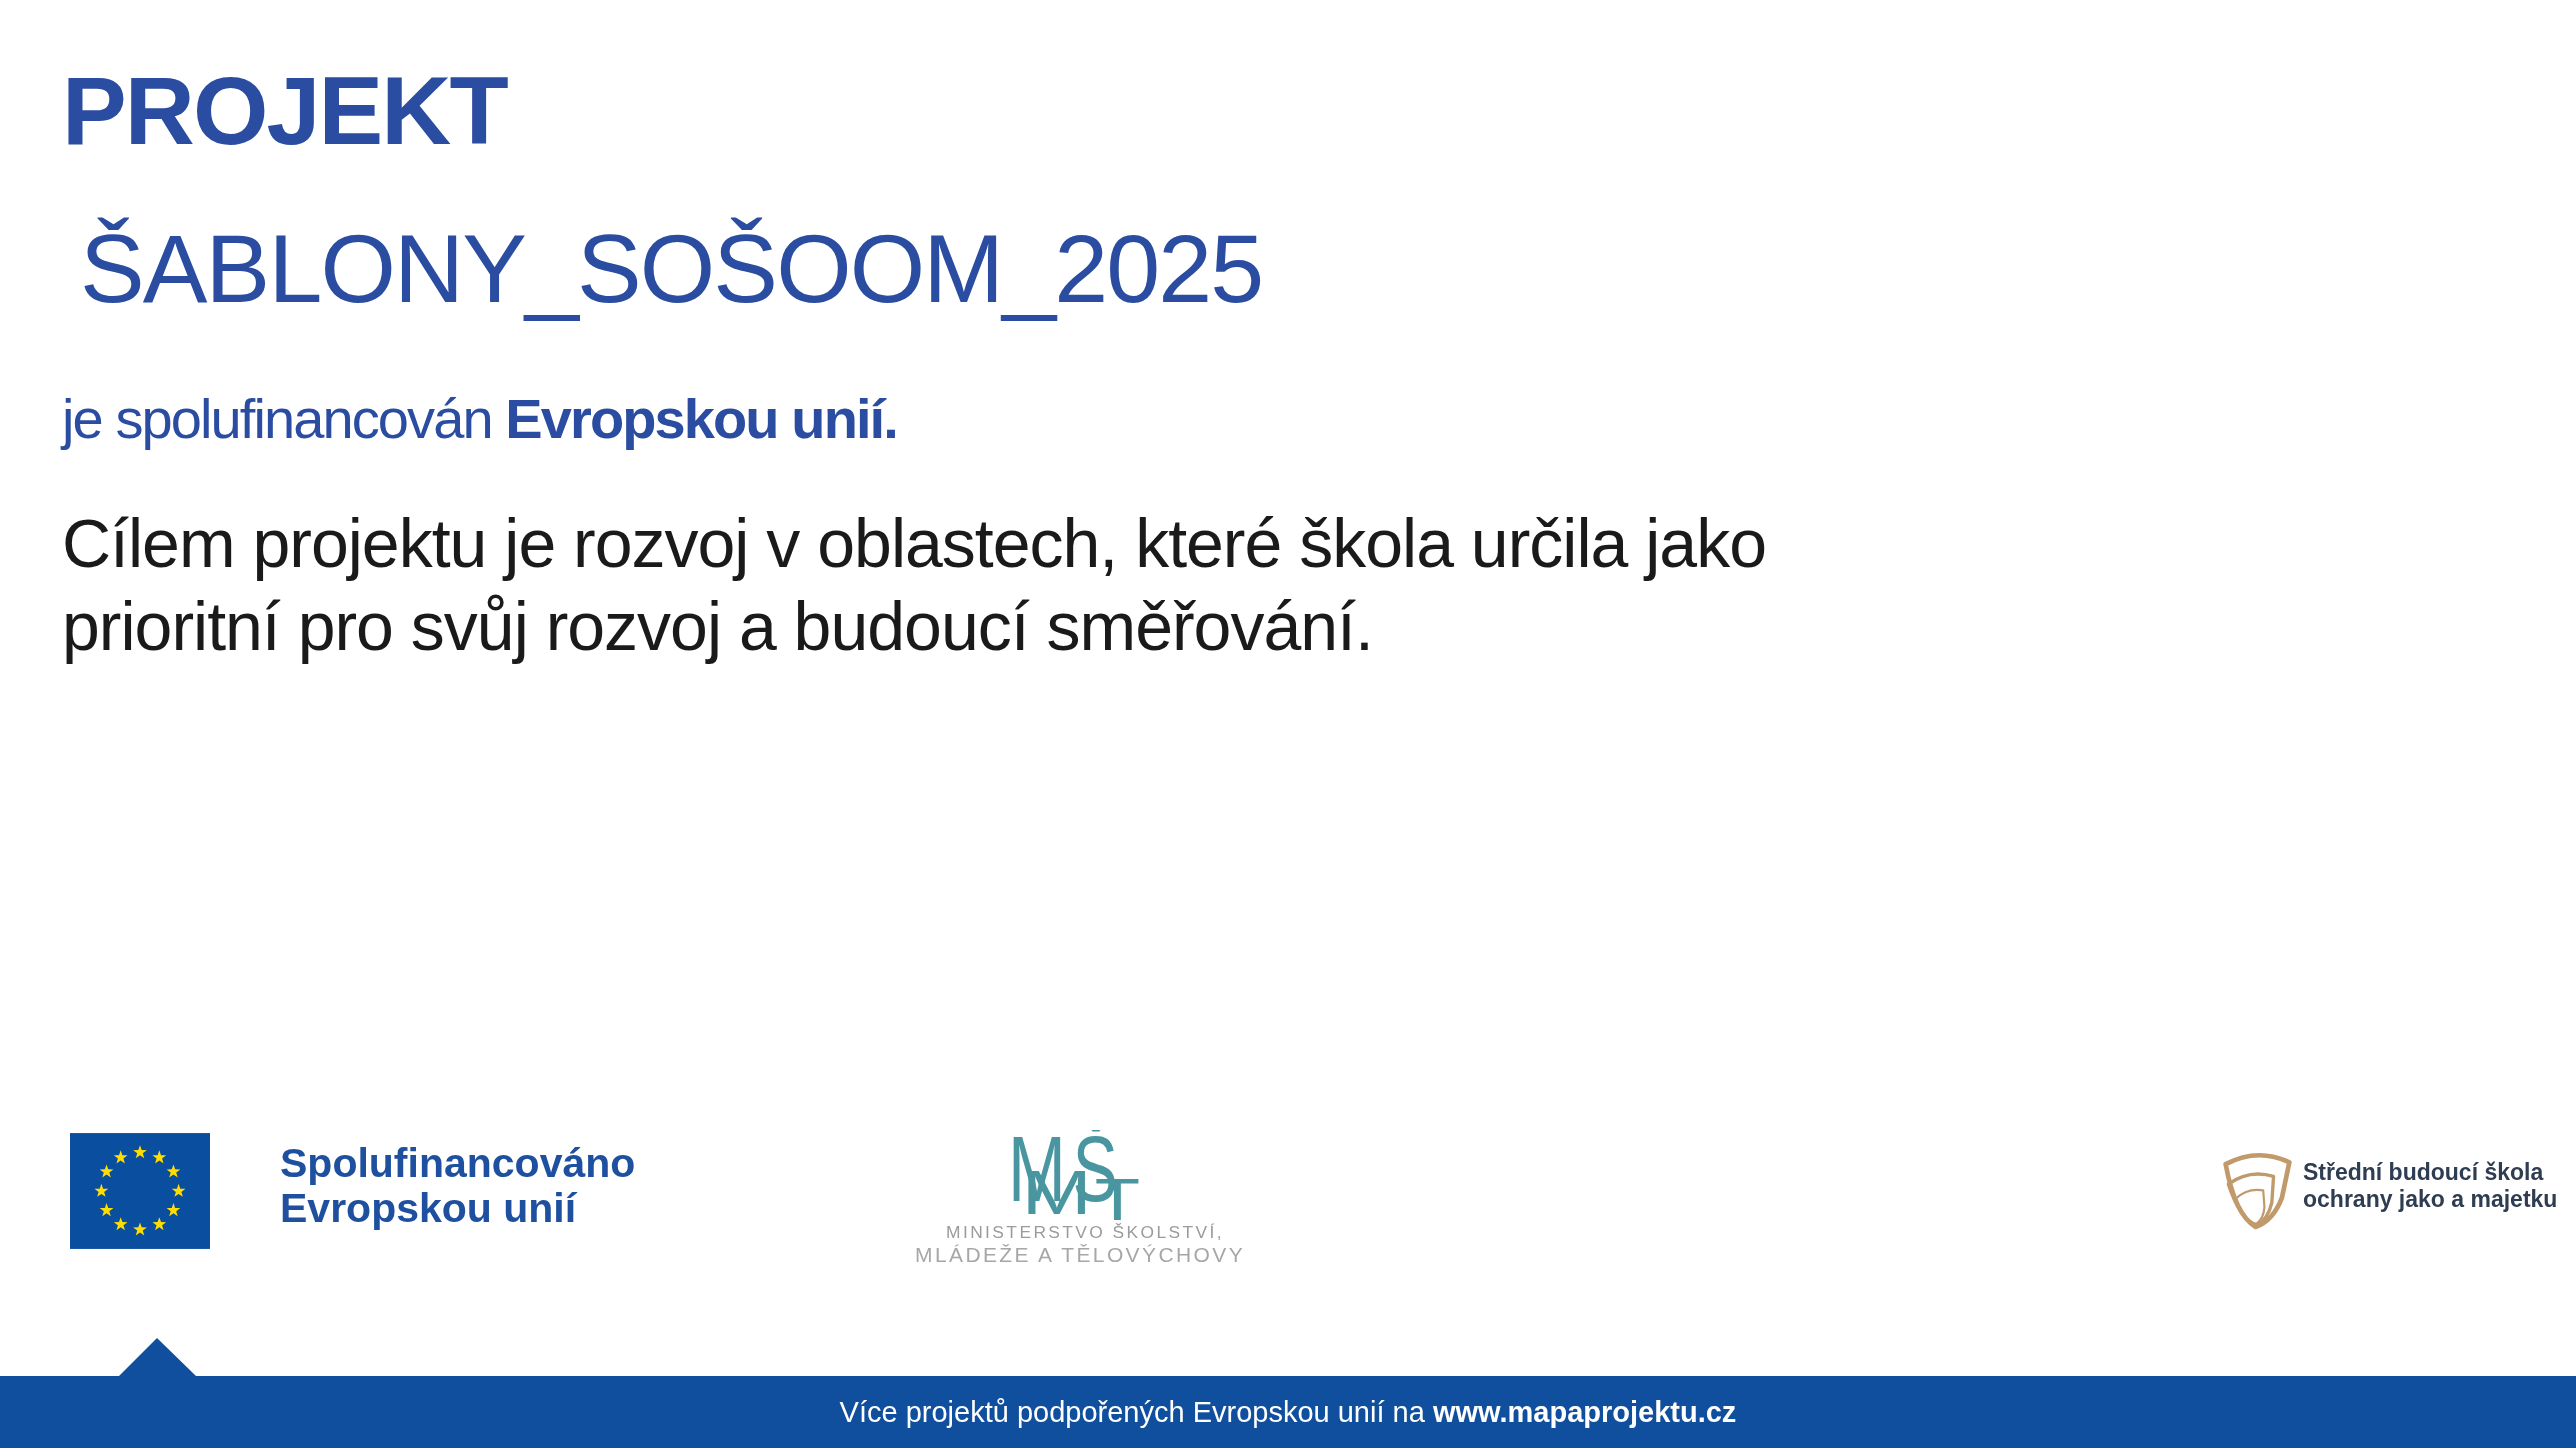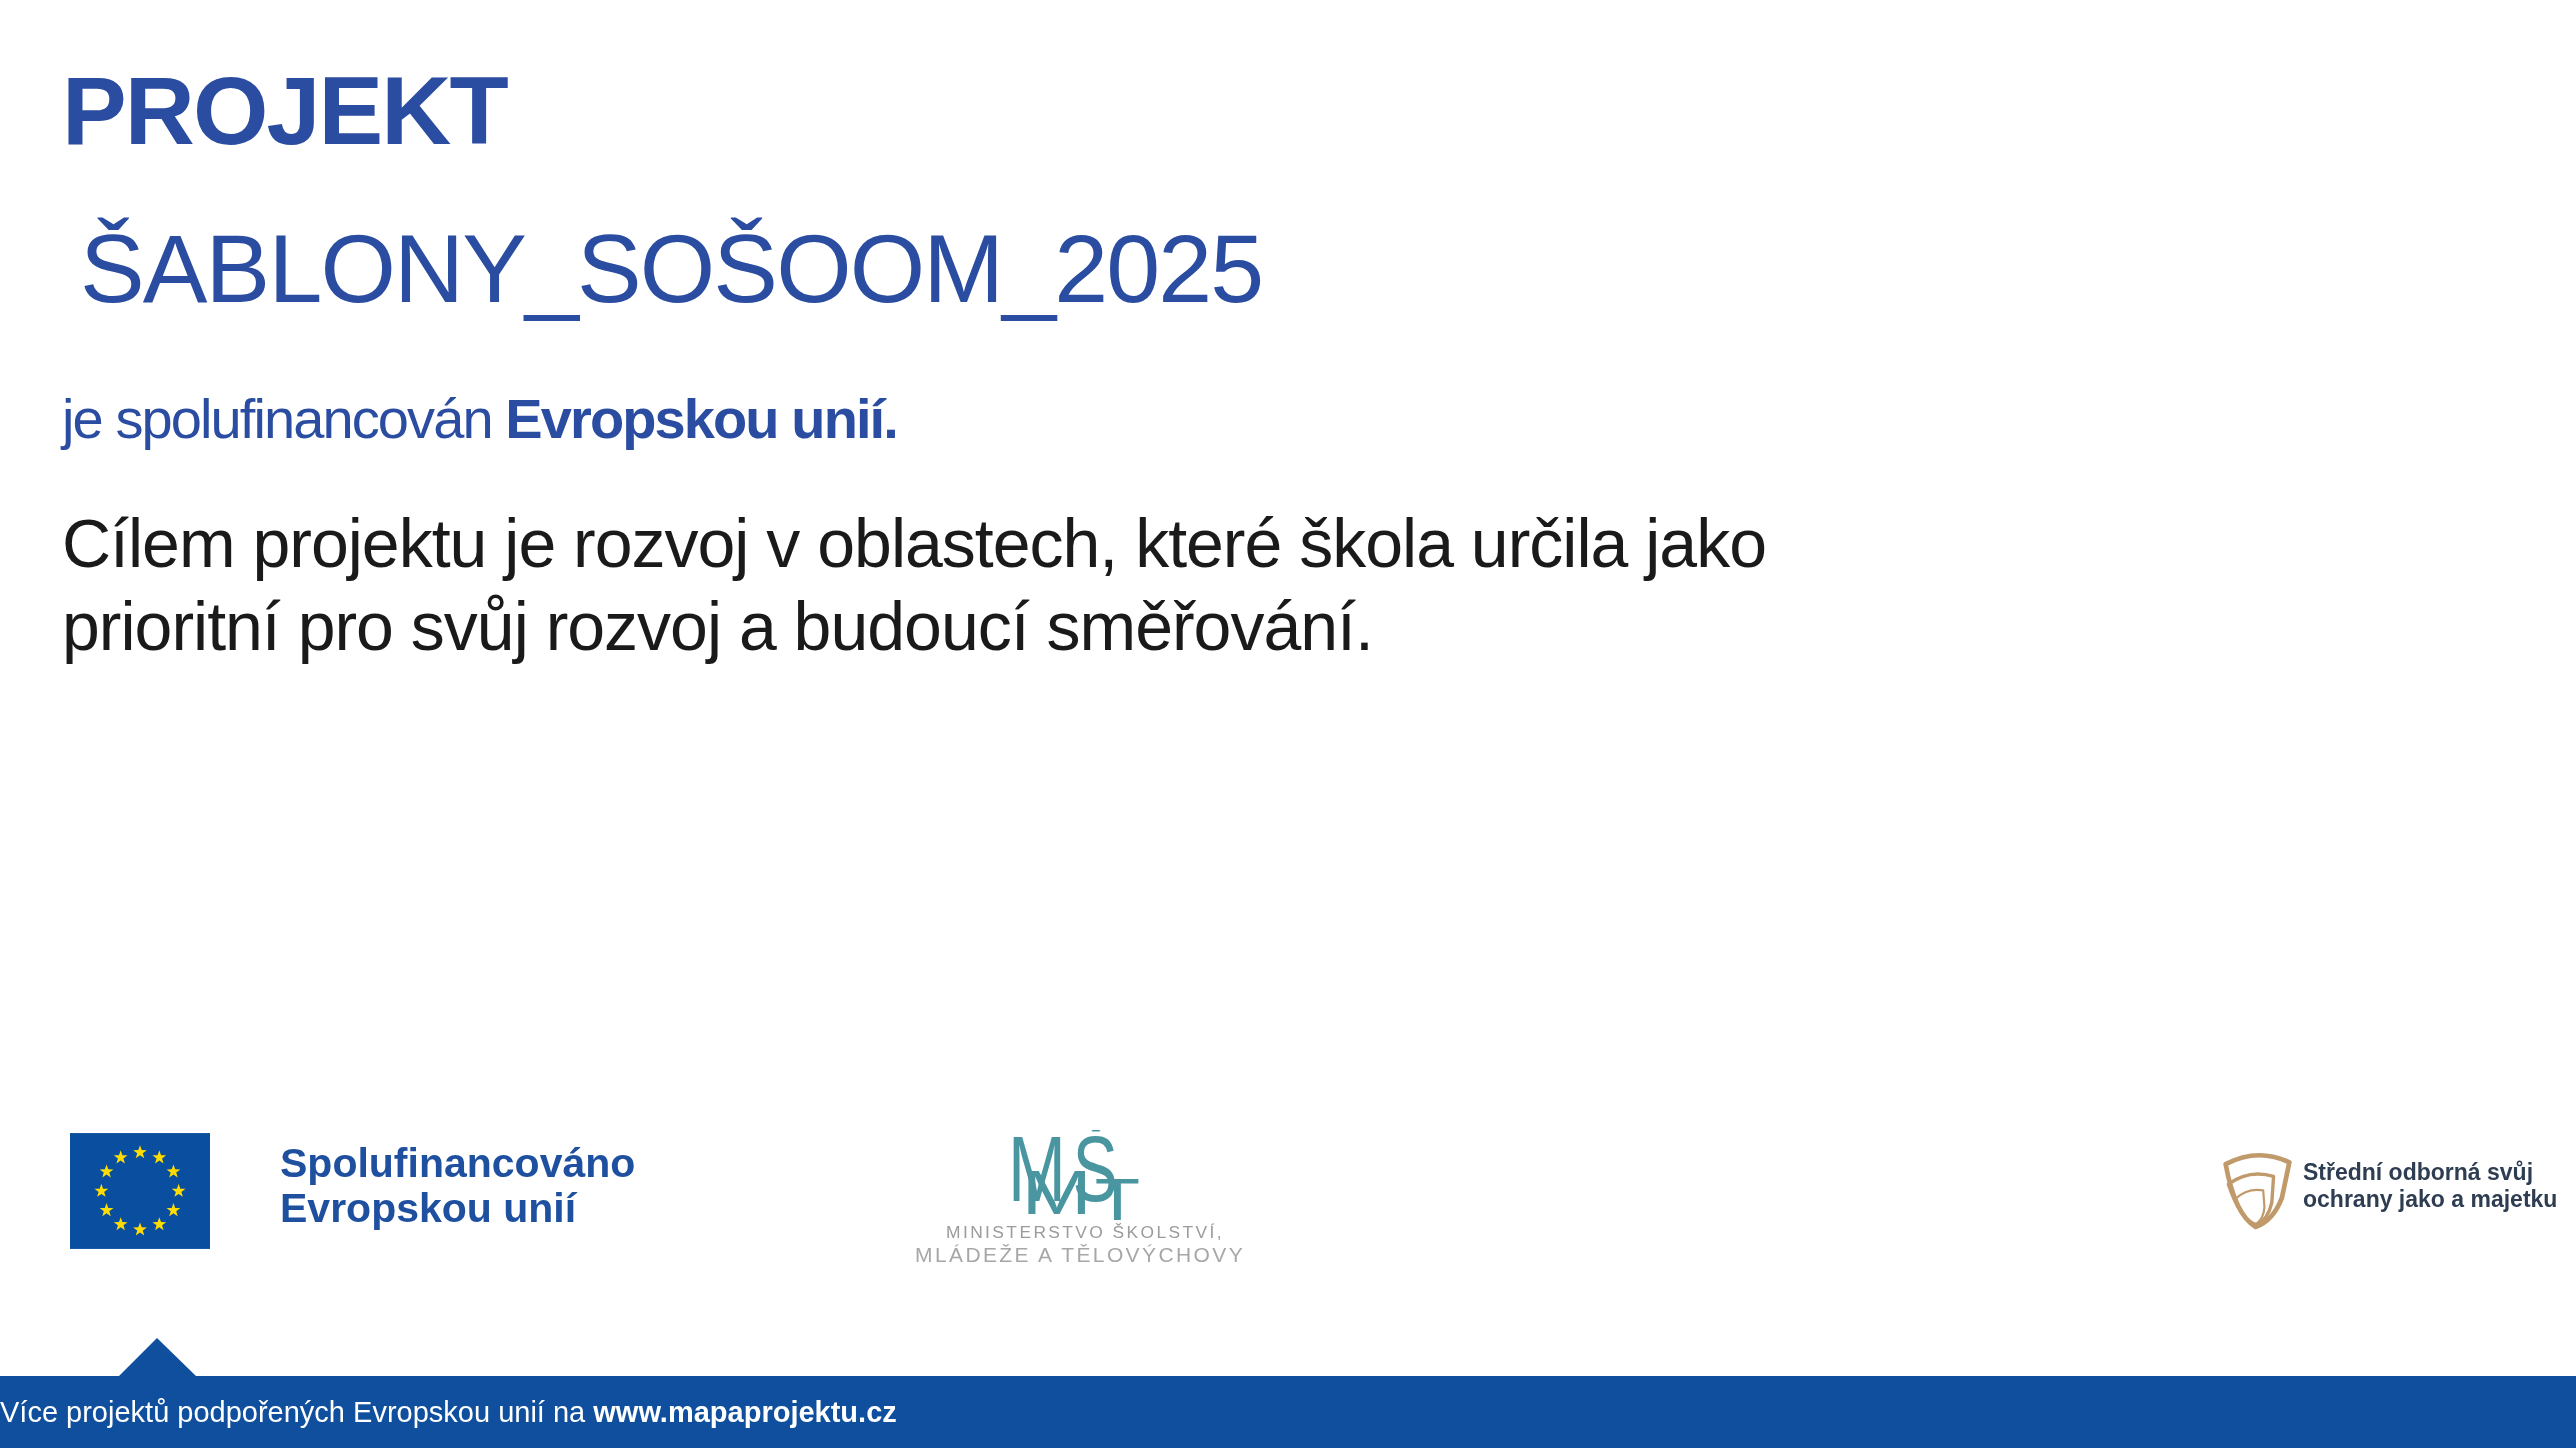--- a/index.html
+++ b/index.html
@@ -112,20 +112,21 @@
     border-bottom: 39px solid var(--bar-blue);
   }
   .bottom-bar {
     position: absolute;
     left: 0; top: 1376px;
     width: 2576px; height: 72px;
     background: var(--bar-blue);
     color: #ffffff;
     font-size: 29px;
     line-height: 72px;
+    text-align: center;
     white-space: nowrap;
   }
   .bottom-bar .bold { font-weight: 700; }
 </style>
 </head>
 <body>
 
 <div class="page">
 
   <div class="heading">PROJEKT</div>
@@ -176,21 +177,21 @@
 
   <div class="school-logo">
     <svg class="school-shield" viewBox="0 0 80 86" xmlns="http://www.w3.org/2000/svg">
       <g fill="none" stroke="var(--shield-gold)" stroke-width="5" stroke-linejoin="round">
         <path d="M 6 16 Q 40 -2 74 14 L 66 52 Q 57 76 38 83 Q 16 70 6 16 Z"></path>
         <path d="M 6 16 Q 40 -2 74 14 L 66 52 Q 57 76 38 83 Q 16 70 6 16 Z" transform="translate(38 79) scale(0.72) rotate(-8) translate(-38 -79)"></path>
         <path d="M 6 16 Q 40 -2 74 14 L 66 52 Q 57 76 38 83 Q 16 70 6 16 Z" transform="translate(38 77) scale(0.47) rotate(-16) translate(-38 -77)"></path>
       </g>
     </svg>
     <div class="school-text">
-      <div>Střední odborná svůj</div>
+      <div>Střední budoucí škola</div>
       <div>ochrany jako a majetku</div>
     </div>
   </div>
 
   <div class="bar-notch"></div>
   <div class="bottom-bar"><span>Více projektů podpořených Evropskou unií na </span><span class="bold">www.mapaprojektu.cz</span></div>
 
 </div>
 
 

